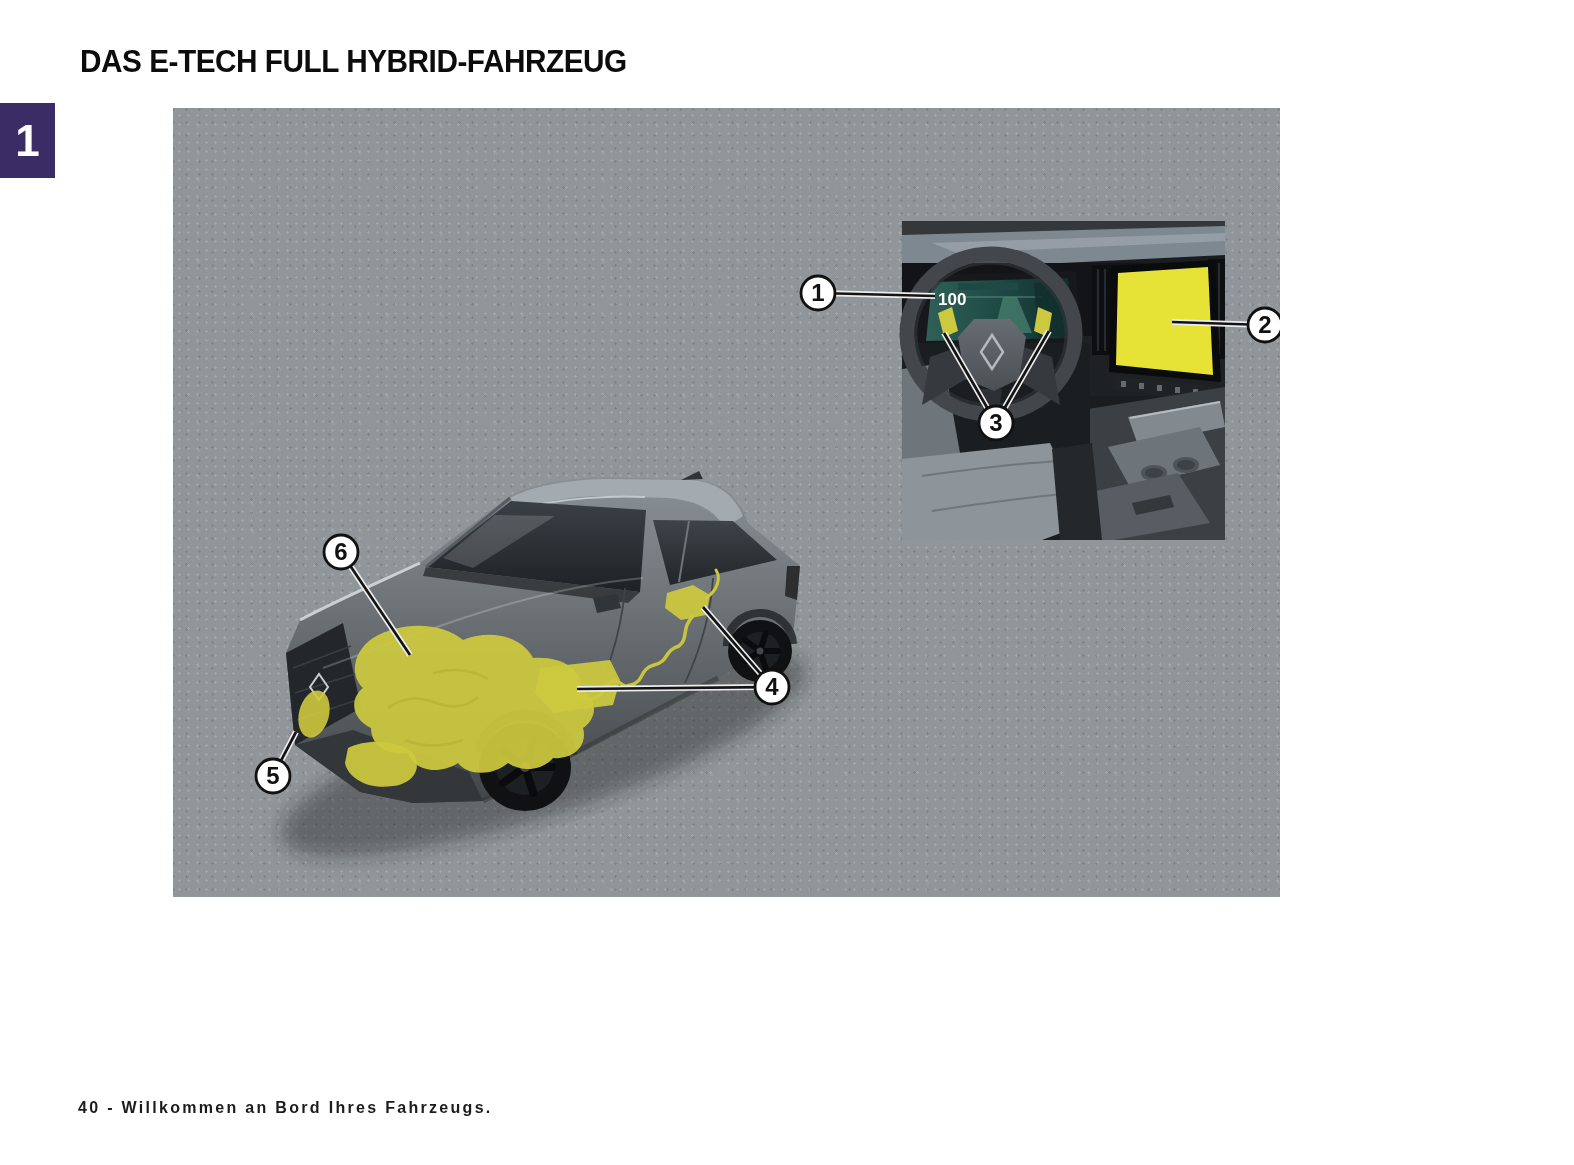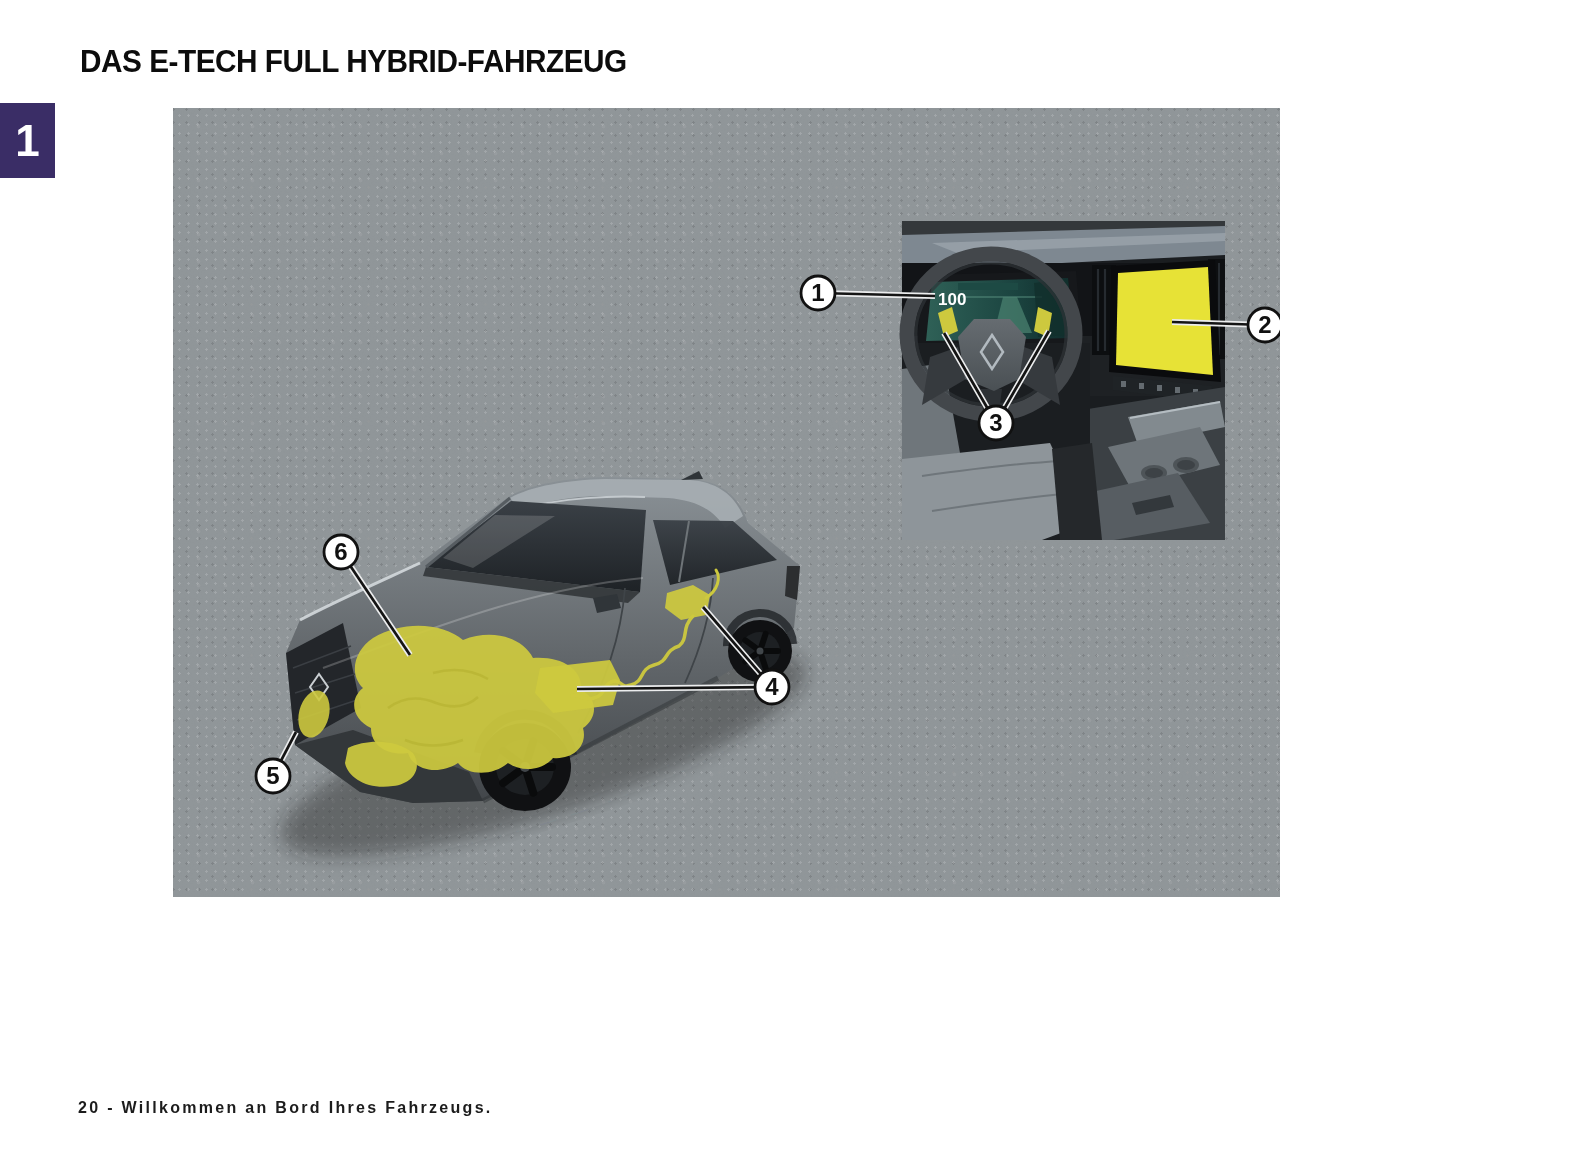--- a/index.html
+++ b/index.html
@@ -262,15 +262,15 @@
           <text class="callout-num" x="168" y="452">6</text>
         </g>
       </g>
     </svg>
 
     <div class="figure-ref">
       <span>70608</span>
     </div>
   </div>
 
-  <div class="footer">20 - Willkommen an Bord Ihres Fahrzeugs.</div>
+  <div class="footer">40 - Willkommen an Bord Ihres Fahrzeugs.</div>
 
 </div>
 
 </body></html>

